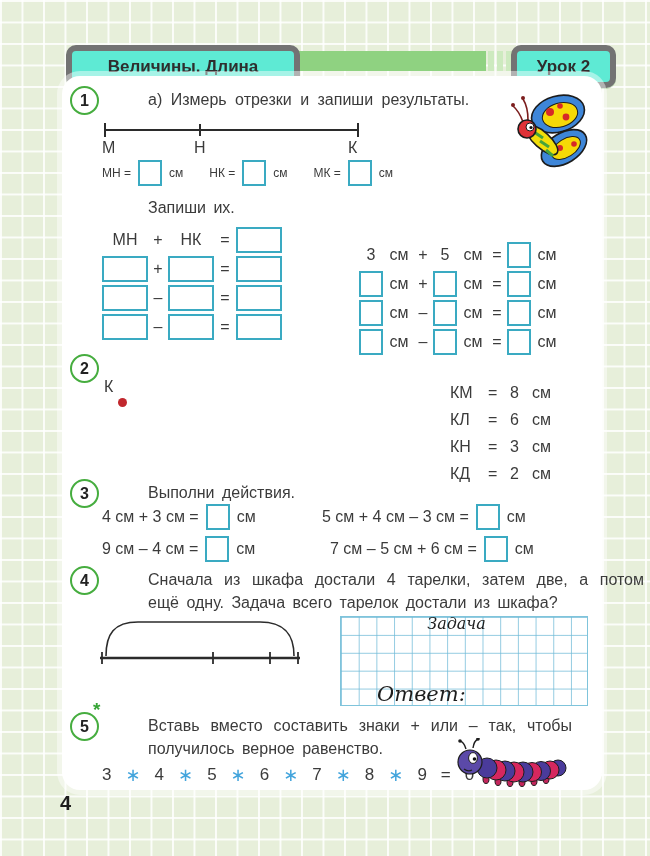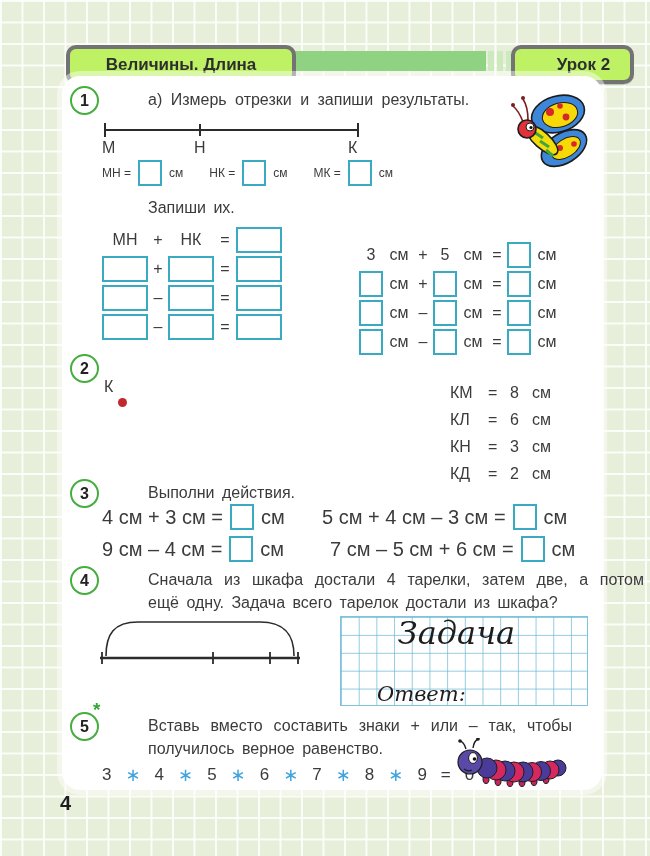--- a/index.html
+++ b/index.html
@@ -6,21 +6,21 @@
   body{
     width:650px;height:856px;position:relative;overflow:hidden;
     font-family:"Liberation Sans", sans-serif;color:#3b3b3b;
     background-color:#e7efda;
     background-image:
       linear-gradient(to right, rgba(255,255,255,0.85) 2px, transparent 2px),
       linear-gradient(to bottom, rgba(255,255,255,0.85) 2px, transparent 2px);
     background-size:21.5px 21.5px;
   }
   .pill{
-    position:absolute;height:31px;background:#bef264;border:4px solid #737373;
+    position:absolute;height:31px;background:#5eead4;border:6px solid #737373;
     border-radius:10px;display:flex;align-items:center;justify-content:center;
     font-weight:bold;font-size:17px;color:#2e2e2e;box-shadow:0 1px 0 rgba(90,150,80,.35);
   }
   .hbar{position:absolute;left:280px;top:51px;width:206px;height:20px;background:#8fd281;}
   .stripe{position:absolute;top:51px;width:6px;height:20px;background:#cdeabf;}
   .panel{
     position:absolute;left:62px;top:76px;width:540px;height:714px;background:#fff;
     border-radius:18px;box-shadow:0 0 0 5px rgba(255,255,255,0.45);
   }
   .tnum{
@@ -31,52 +31,52 @@
   .ttext{position:absolute;font-size:16px;line-height:23px;color:#3b3b3b;word-spacing:3px;margin-left:48px;}
   .fill-line{display:block;text-align:justify;text-align-last:justify;}
   .box{width:24px;height:26px;border:2px solid #3aaac2;background:#fff;display:inline-block;box-sizing:border-box;flex:none;}
   .box.wide{width:46px;}
   .mrow{position:absolute;display:flex;align-items:center;gap:26px;font-size:12px;}
   .mgroup{display:flex;align-items:center;gap:7px;}
   .gridL{position:absolute;display:grid;grid-template-columns:46px 20px 46px 22px 46px;grid-auto-rows:29px;align-items:center;justify-items:center;font-size:16px;}
   .gridR{position:absolute;display:grid;grid-template-columns:26px 30px 18px 26px 30px 18px 26px 30px;grid-auto-rows:29px;align-items:center;justify-items:center;font-size:16px;}
   .seg-label{position:absolute;font-size:16px;color:#3b3b3b;}
   .t2list{position:absolute;display:grid;grid-template-columns:38px 22px 22px 30px;grid-auto-rows:27px;align-items:center;font-size:16px;}
-  .t3row{position:absolute;display:flex;align-items:center;gap:7px;font-size:20px;}
+  .t3row{position:absolute;display:flex;align-items:center;gap:7px;font-size:16px;}
   .gridpaper{
     position:absolute;left:278px;top:540px;width:248px;height:90px;box-sizing:border-box;
     border:1px solid #7fc4db;
     background-image:
       linear-gradient(to right, rgba(111,186,215,0.75) 1px, transparent 1px),
       linear-gradient(to bottom, rgba(111,186,215,0.75) 1px, transparent 1px);
     background-size:17.7px 17.9px;
   }
   .cursive{font-family:"DejaVu Serif", serif;font-style:italic;color:#1d1d1d;}
-  .grid-title{position:absolute;left:0;right:15px;top:-3px;text-align:center;font-size:32px;}
+  .grid-title{position:absolute;left:0;right:15px;top:-3px;text-align:center;font-size:16px;}
   .grid-answer{position:absolute;left:36px;bottom:-1px;font-size:21px;}
   .t5eq{position:absolute;display:flex;align-items:center;gap:14px;font-size:17px;color:#3b3b3b;}
   .t5eq .star{color:#42a4dc;font-size:18px;}
   .t5star{position:absolute;color:#35a435;font-weight:bold;font-size:19px;}
   .reddot{position:absolute;width:9px;height:9px;border-radius:50%;background:#c1272d;}
   .pagenum{position:absolute;left:60px;top:792px;font-weight:bold;font-size:20px;color:#1e1e1e;}
   svg{display:block;}
 </style>
 </head>
 <body>
 
 <div>
 
   <div class="hbar"></div>
   <div class="stripe" style="left:488px;"></div>
   <div class="stripe" style="left:497px;"></div>
   <div class="stripe" style="left:506px;"></div>
   <div class="pill" style="left:66px;top:45px;width:222px;">
     <span>Величины. Длина</span>
   </div>
-  <div class="pill" style="left:511px;top:45px;width:93px;padding-left:22px;">
+  <div class="pill" style="left:511px;top:45px;width:93px;">
     <span>Урок 2</span>
   </div>
 
   <div class="panel">
 
     <div class="tnum" style="left:8px;top:10px;">
         <span>1</span>
       </div>
     <div class="ttext" style="left:38px;top:12px;word-spacing:4px;">а) Измерь отрезки и запиши результаты.</div>
 

